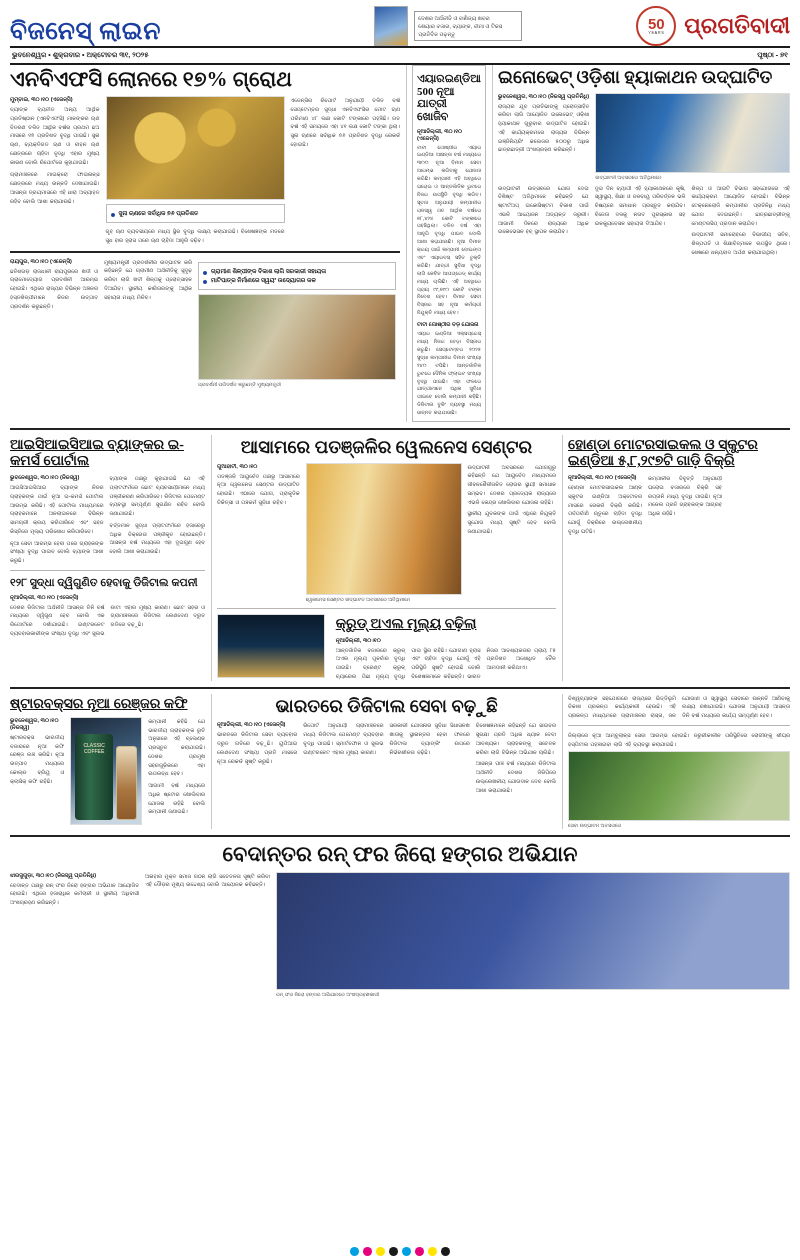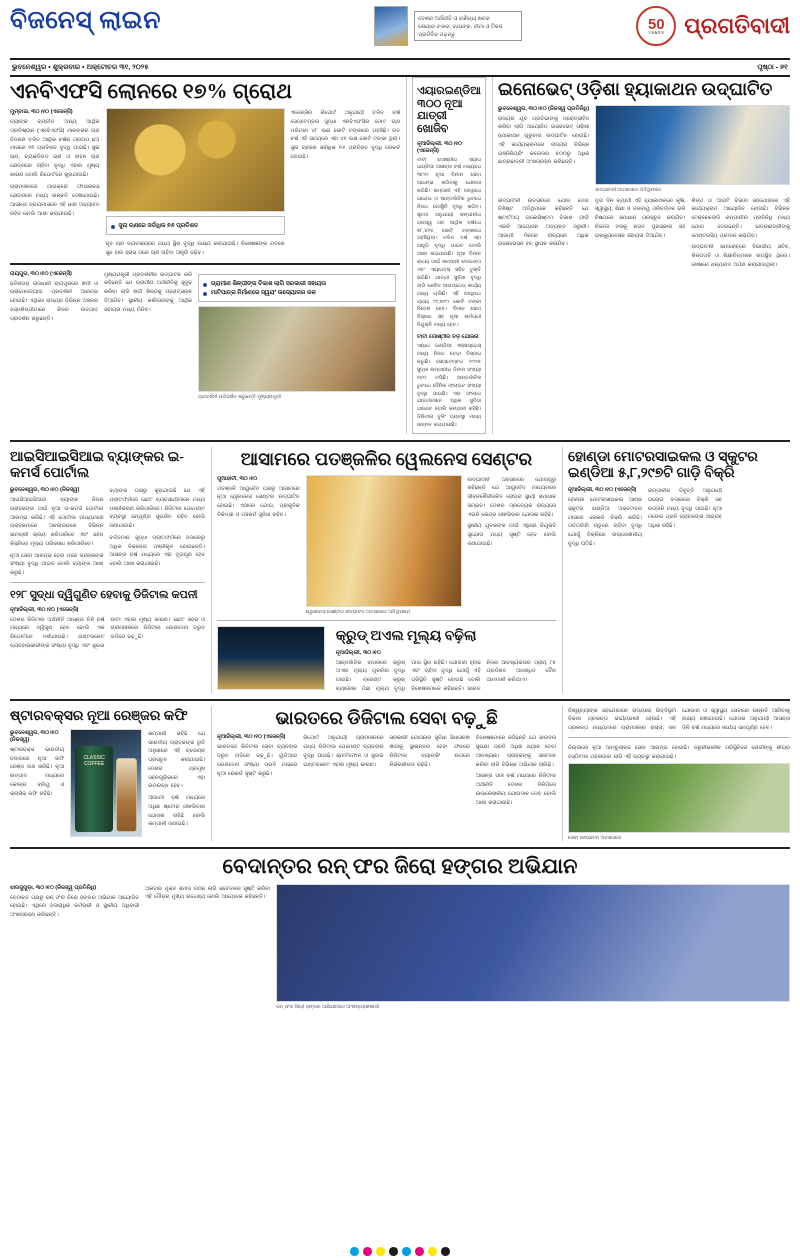--- a/index.html
+++ b/index.html
@@ -7,22 +7,22 @@
   body {
     width: 800px; height: 1260px;
     background: #ffffff;
     font-family: "Liberation Sans", "DejaVu Sans", sans-serif;
     color: #111;
     overflow: hidden;
   }
   .page { position: relative; width: 800px; height: 1260px; padding: 6px 10px; }
 
   
-  .masthead { display: flex; align-items: flex-start; justify-content: space-between;
-              border-bottom: 2px solid #1b1b1b; padding-bottom: 12px; }
+  .masthead { display: flex; align-items: flex-end; justify-content: space-between;
+              border-bottom: 2px solid #1b1b1b; padding-bottom: 0; }
   .mast-left { width: 250px; }
   .mast-title { color:#1a3fa0; font-size: 25px; font-weight: bold; letter-spacing: .5px;
                 font-family: "Liberation Serif", serif; }
   .mast-center { display:flex; align-items:center; gap:6px; }
   .mast-box { border:1px solid #999; font-size:5.5px; line-height:1.5; padding:2px 3px; width:108px; color:#222;}
   .mast-thumb { width:34px; height:40px; background:linear-gradient(160deg,#2f5fa8,#8fb6e0 60%,#d8a23c);
                 border:1px solid #aaa; }
   .mast-right { display:flex; align-items:center; gap:8px; }
   .fifty { width:40px; height:40px; border-radius:50%; background:#fff;
            display:flex; flex-direction:column; align-items:center; justify-content:center;
@@ -39,21 +39,21 @@
   .rule-v { border-left:1px solid #c8c8c8; }
   .hr { border:0; border-top:1px solid #b5b5b5; margin:5px 0; }
   .hr-thick { border:0; border-top:2px solid #222; margin:6px 0 5px 0; }
 
   h2.head {
     font-family:"Liberation Serif", serif;
     font-weight:bold; color:#111; margin:2px 0 5px 0; line-height:1.15;
   }
   .h-xl { font-size:21px; }
   .h-lg { font-size:18px; }
-  .h-md { font-size:14px; }
+  .h-md { font-size:14px;text-decoration:underline; }
   .h-sm { font-size:11px; }
 
   .byline { font-size:5.6px; font-weight:bold; margin-bottom:2px; color:#111; }
   .body-text { font-size:5.4px; line-height:1.62; text-align:justify; color:#1b1b1b; word-spacing:.5px;}
   .body-text.small { font-size:5.1px; line-height:1.55;}
   .col { }
 
   .bullets { border:1px solid #bbb; padding:3px 4px; margin:4px 0; }
   .bullets div { font-size:6px; font-weight:bold; margin:2px 0; padding-left:8px; position:relative;}
   .bullets div:before{ content:""; position:absolute; left:0; top:3px; width:4px;height:4px;
@@ -160,21 +160,21 @@
             <div>ମାଟିପାତ୍ର ନିର୍ମାଣରେ ସ୍ୱୟଂ ଉଦ୍ୟୋଗର କଳ</div>
           </div>
           <div class="photo ph-pottery" style="height:86px;"></div>
           <div class="cap">ପ୍ରଦର୍ଶନୀ ପରିଦର୍ଶନ କରୁଛନ୍ତି ମୁଖ୍ୟମନ୍ତ୍ରୀ</div>
         </div>
       </div>
     </div>
 
     <div class="col rule-v" style="width:80px; padding-left:5px;">
       <div class="boxnews">
-        <h2 class="head h-sm">ଏୟାରଇଣ୍ଡିଆ ୩୦୦ ନୂଆ ଯାତ୍ରୀ ଖୋଜିବ</h2>
+        <h2 class="head h-sm">ଏୟାରଇଣ୍ଡିଆ 500 ନୂଆ ଯାତ୍ରୀ ଖୋଜିବ</h2>
         <div class="byline">ନୂଆଦିଲ୍ଲୀ, ୩୦।୧୦ (ଏଜେନ୍ସି)</div>
         <div class="body-text small">ଟାଟା ଗୋଷ୍ଠୀର ଏୟାର ଇଣ୍ଡିଆ ଆସନ୍ତା ବର୍ଷ ମଧ୍ୟରେ ୩୦୦ ନୂଆ ବିମାନ ସେବା ଆରମ୍ଭ କରିବାକୁ ଯୋଜନା କରିଛି। କମ୍ପାନୀ ଏହି ଅବଧିରେ ଘରୋଇ ଓ ଆନ୍ତର୍ଜାତିକ ରୁଟରେ ନିଜର ଉପସ୍ଥିତି ବୃଦ୍ଧି କରିବ। ସୂଚନା ଅନୁଯାୟୀ କମ୍ପାନୀର ରାଜସ୍ୱ ଗତ ଆର୍ଥିକ ବର୍ଷରେ ୭୮,୪୨୪ କୋଟି ଟଙ୍କାରେ ପହଞ୍ଚିଥିଲା। ଚଳିତ ବର୍ଷ ଏହା ଆହୁରି ବୃଦ୍ଧି ପାଇବ ବୋଲି ଆଶା କରାଯାଉଛି। ନୂଆ ବିମାନ କ୍ରୟ ପାଇଁ କମ୍ପାନୀ ବୋଇଙ୍ଗ ଏବଂ ଏୟାରବସ୍ ସହିତ ଚୁକ୍ତି କରିଛି। ଯାତ୍ରୀ ସୁବିଧା ବୃଦ୍ଧି ଲାଗି କେବିନ ଆପଗ୍ରେଡ୍ କାର୍ଯ୍ୟ ମଧ୍ୟ ଚାଲିଛି। ଏହି ଅବଧିରେ ପ୍ରାୟ ୯୯,୭୯୦ କୋଟି ଟଙ୍କା ନିବେଶ ହେବ। ବିମାନ ସେବା ବିସ୍ତାର ସହ ନୂଆ କର୍ମଚାରୀ ନିଯୁକ୍ତି ମଧ୍ୟ ହେବ।</div>
         <div class="byline" style="margin-top:4px;">ଟାଟା ଗୋଷ୍ଠୀର ବଡ଼ ଯୋଜନା</div>
         <div class="body-text small">ଏୟାର ଇଣ୍ଡିଆ ଏକ୍ସପ୍ରେସ୍ ମଧ୍ୟ ନିଜର ବେଡ଼ା ବିସ୍ତାର କରୁଛି। ସେପ୍ଟେମ୍ବର ୨୦୨୫ ସୁଦ୍ଧା କମ୍ପାନୀର ବିମାନ ସଂଖ୍ୟା ୨୪୦ ଟପିଛି। ଆନ୍ତର୍ଜାତିକ ରୁଟରେ ଦୈନିକ ଫ୍ଲାଇଟ ସଂଖ୍ୟା ବୃଦ୍ଧି ପାଇଛି। ଏହା ଫଳରେ ଯାତ୍ରୀମାନେ ଅଧିକ ସୁବିଧା ପାଇବେ ବୋଲି କମ୍ପାନୀ କହିଛି। ଡିଜିଟାଲ ବୁକିଂ ବ୍ୟବସ୍ଥା ମଧ୍ୟ ଉନ୍ନତ କରାଯାଉଛି।</div>
       </div>
     </div>
 
     <div class="col rule-v" style="width:298px; padding-left:5px;">
       <h2 class="head h-lg">ଇନୋଭେଟ୍ ଓଡ଼ିଶା ହ୍ୟାକାଥନ ଉଦ୍‌ଘାଟିତ</h2>
       <div class="cols">

